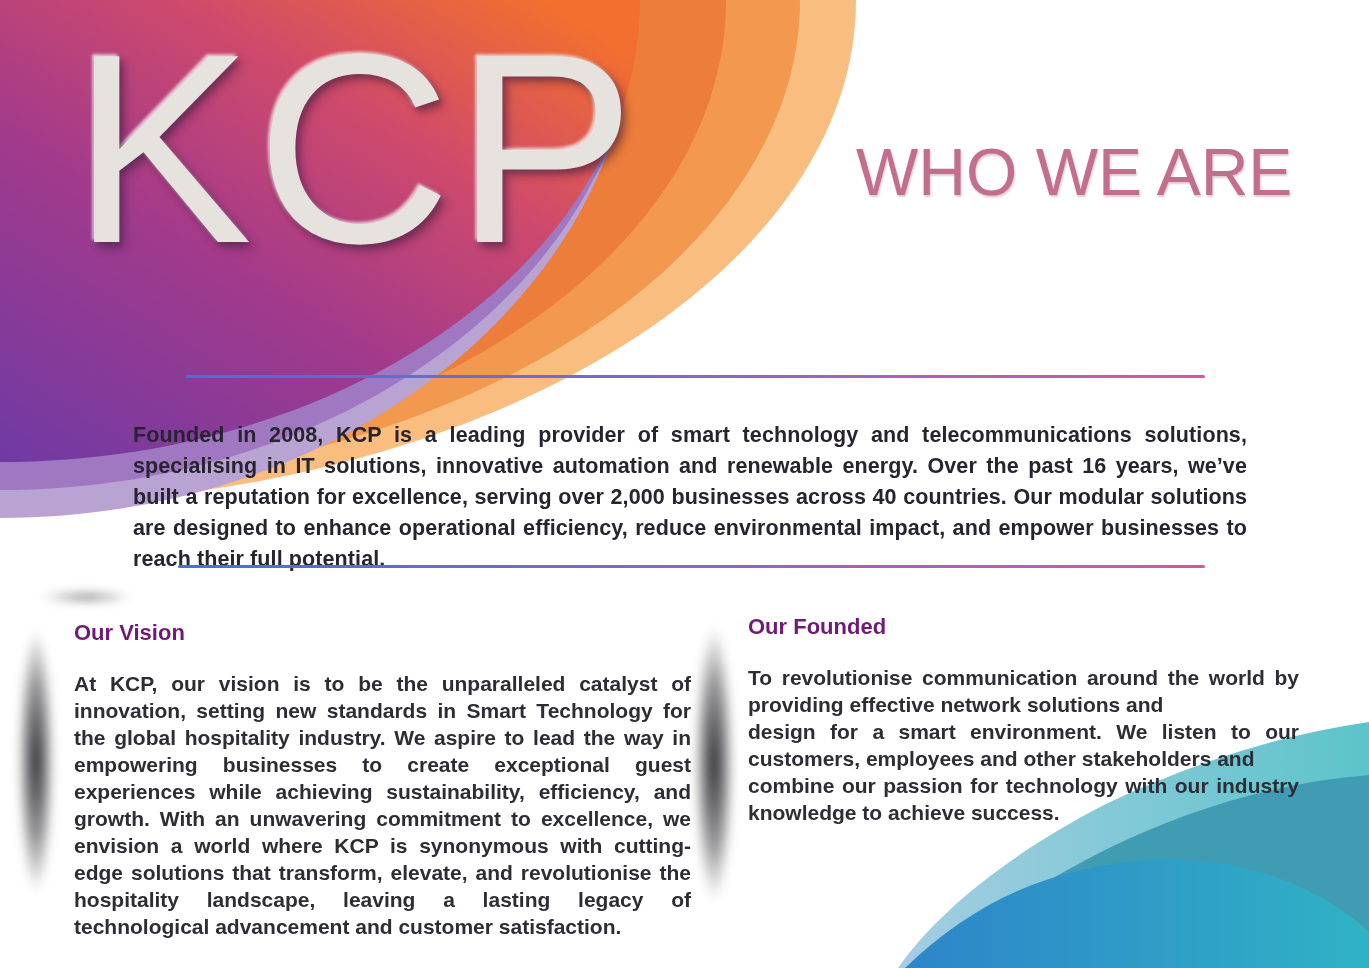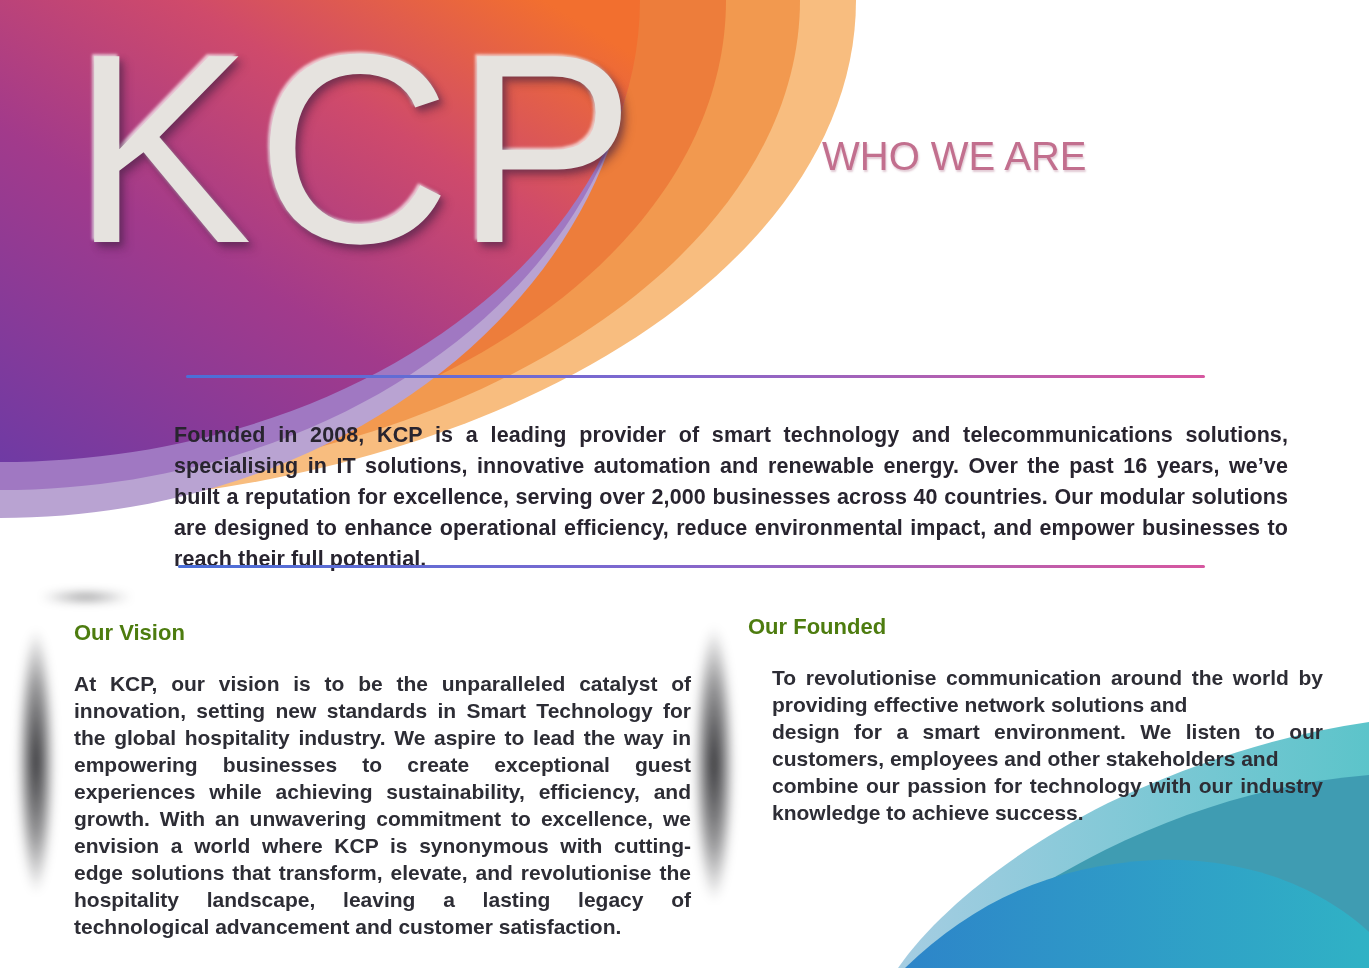--- a/index.html
+++ b/index.html
@@ -19,40 +19,40 @@
     font-size:270px;line-height:1;font-weight:200;
     letter-spacing:4px;color:#e6e3df;
     text-shadow:3px 4px 6px rgba(70,35,70,.5),
                 6px 7px 10px rgba(60,25,60,.25),
                 -2px -2px 3px rgba(255,255,255,.75);
     user-select:none;
   }
 
   
   .title{
-    position:absolute;left:822px;top:134px;
-    font-size:40px;font-weight:400;letter-spacing:0px;
+    position:absolute;left:856px;top:134px;
+    font-size:66px;font-weight:400;letter-spacing:0px;
     color:#c26f8e;
     text-shadow:1px 2px 2px rgba(170,100,130,.35);
     white-space:nowrap;
   }
 
   
   .rule{
     position:absolute;height:3px;border-radius:2px;
     background:linear-gradient(90deg,#4a6fd8 0%,#7e68cf 45%,#b75fae 78%,#d657a0 100%);
   }
   .rule-top{left:186px;top:375px;width:1019px;}
   .rule-bottom{left:178px;top:565px;width:1027px;}
 
   
   .intro{
     position:absolute;left:133px;top:398px;width:1114px;
     font-size:21.5px;line-height:31px;font-weight:700;
-    color:#28242f;text-align:justify;letter-spacing:.1px;margin-left:41px;
+    color:#28242f;text-align:justify;letter-spacing:.1px;
   }
 
   
   .edge-shadow{position:absolute;filter:blur(5px);pointer-events:none;}
   .shadow-left{
     left:14px;top:598px;width:44px;height:340px;
     background:radial-gradient(ellipse 55% 52% at 50% 48%,
       rgba(12,12,16,.85) 0%,rgba(12,12,16,.42) 45%,rgba(12,12,16,0) 75%);
   }
   .shadow-mid{
@@ -60,31 +60,31 @@
     background:radial-gradient(ellipse 55% 52% at 50% 48%,
       rgba(12,12,16,.85) 0%,rgba(12,12,16,.42) 45%,rgba(12,12,16,0) 75%);
   }
   .shadow-topleft{
     left:34px;top:589px;width:130px;height:16px;
     background:radial-gradient(ellipse 50% 50% at 40% 50%,
       rgba(12,12,16,.55) 0%,rgba(12,12,16,0) 72%);
   }
 
   .section-heading{
-    position:absolute;font-size:22px;font-weight:700;color:#4d7c0f;
+    position:absolute;font-size:22px;font-weight:700;color:#701a75;
   }
   .vision-heading{left:74px;top:620px;}
   .mission-heading{left:748px;top:614px;}
 
   .section-body{
     position:absolute;font-size:21px;line-height:27px;font-weight:700;
     color:#2d2d35;text-align:justify;
   }
   .vision-body{left:74px;top:649px;width:617px;}
-  .mission-body{left:748px;top:643px;width:551px;white-space:pre-line;margin-left:24px;}
+  .mission-body{left:748px;top:643px;width:551px;white-space:pre-line;}
 </style>
 </head>
 <body>
 
 <div class="slide">
 
   <svg class="bg-svg" width="1369" height="968" viewBox="0 0 1369 968" aria-hidden="true">
     <defs>
       <linearGradient id="blobGrad" x1="0" y1="1" x2="0.85" y2="0">
         <stop offset="0" stop-color="#6f3aa4"></stop>

